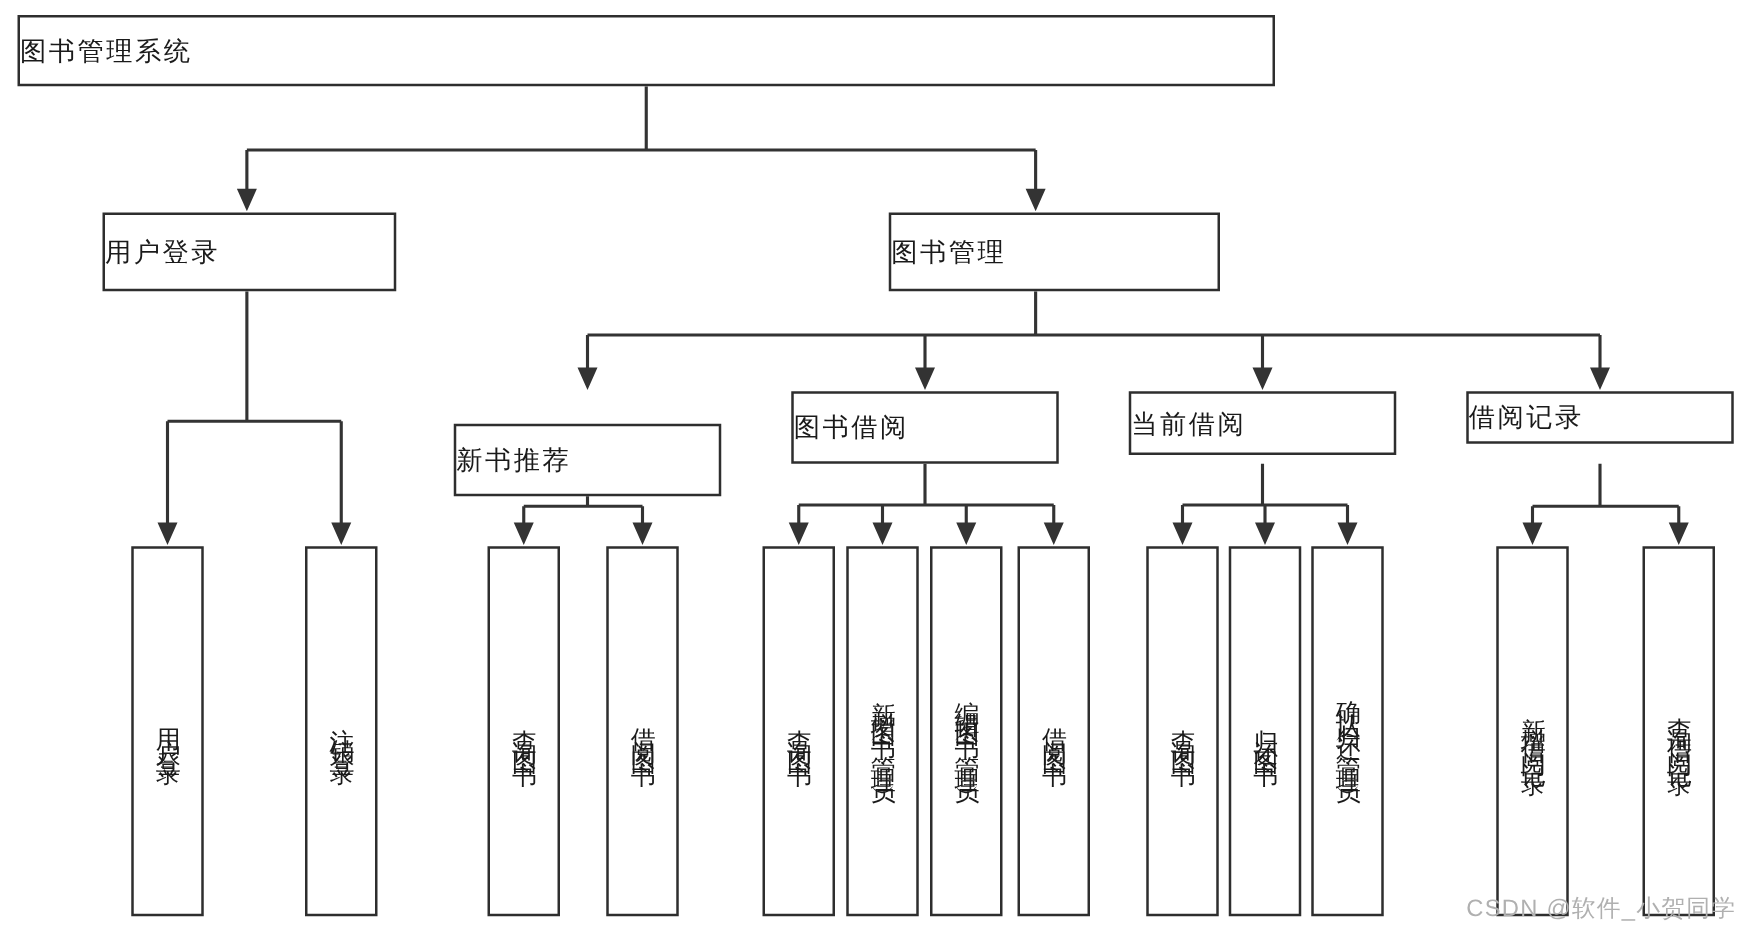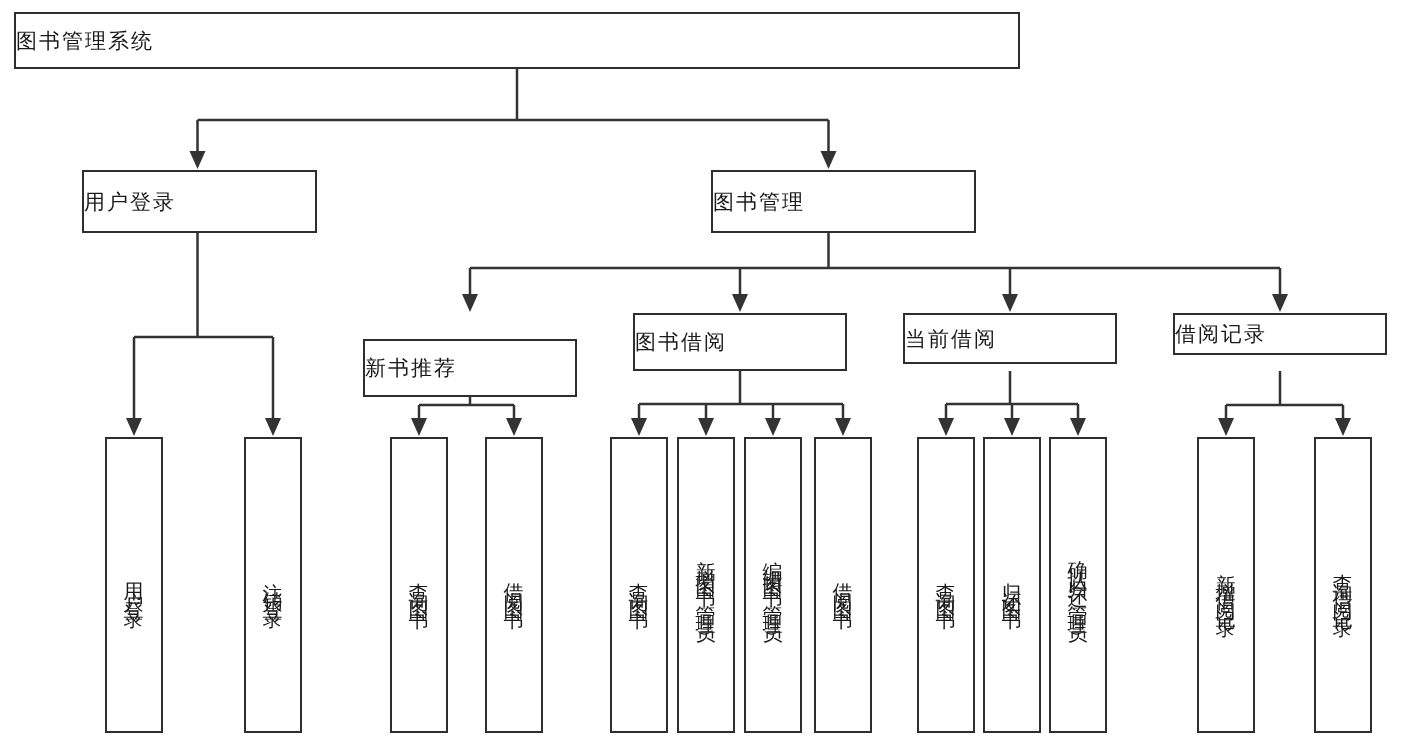--- a/index.html
+++ b/index.html
@@ -189,14 +189,15 @@
     <span class="vtext">确认归还（管理员）</span>
   </div>
 
   <div class="leaf" id="lf-e0">
     <span class="vtext">新增借阅记录</span>
   </div>
   <div class="leaf" id="lf-e1">
     <span class="vtext">查询借阅记录</span>
   </div>
 
+  <div class="watermark">CSDN @软件_小贺同学</div>
 
 </div>
 
 </body></html>

